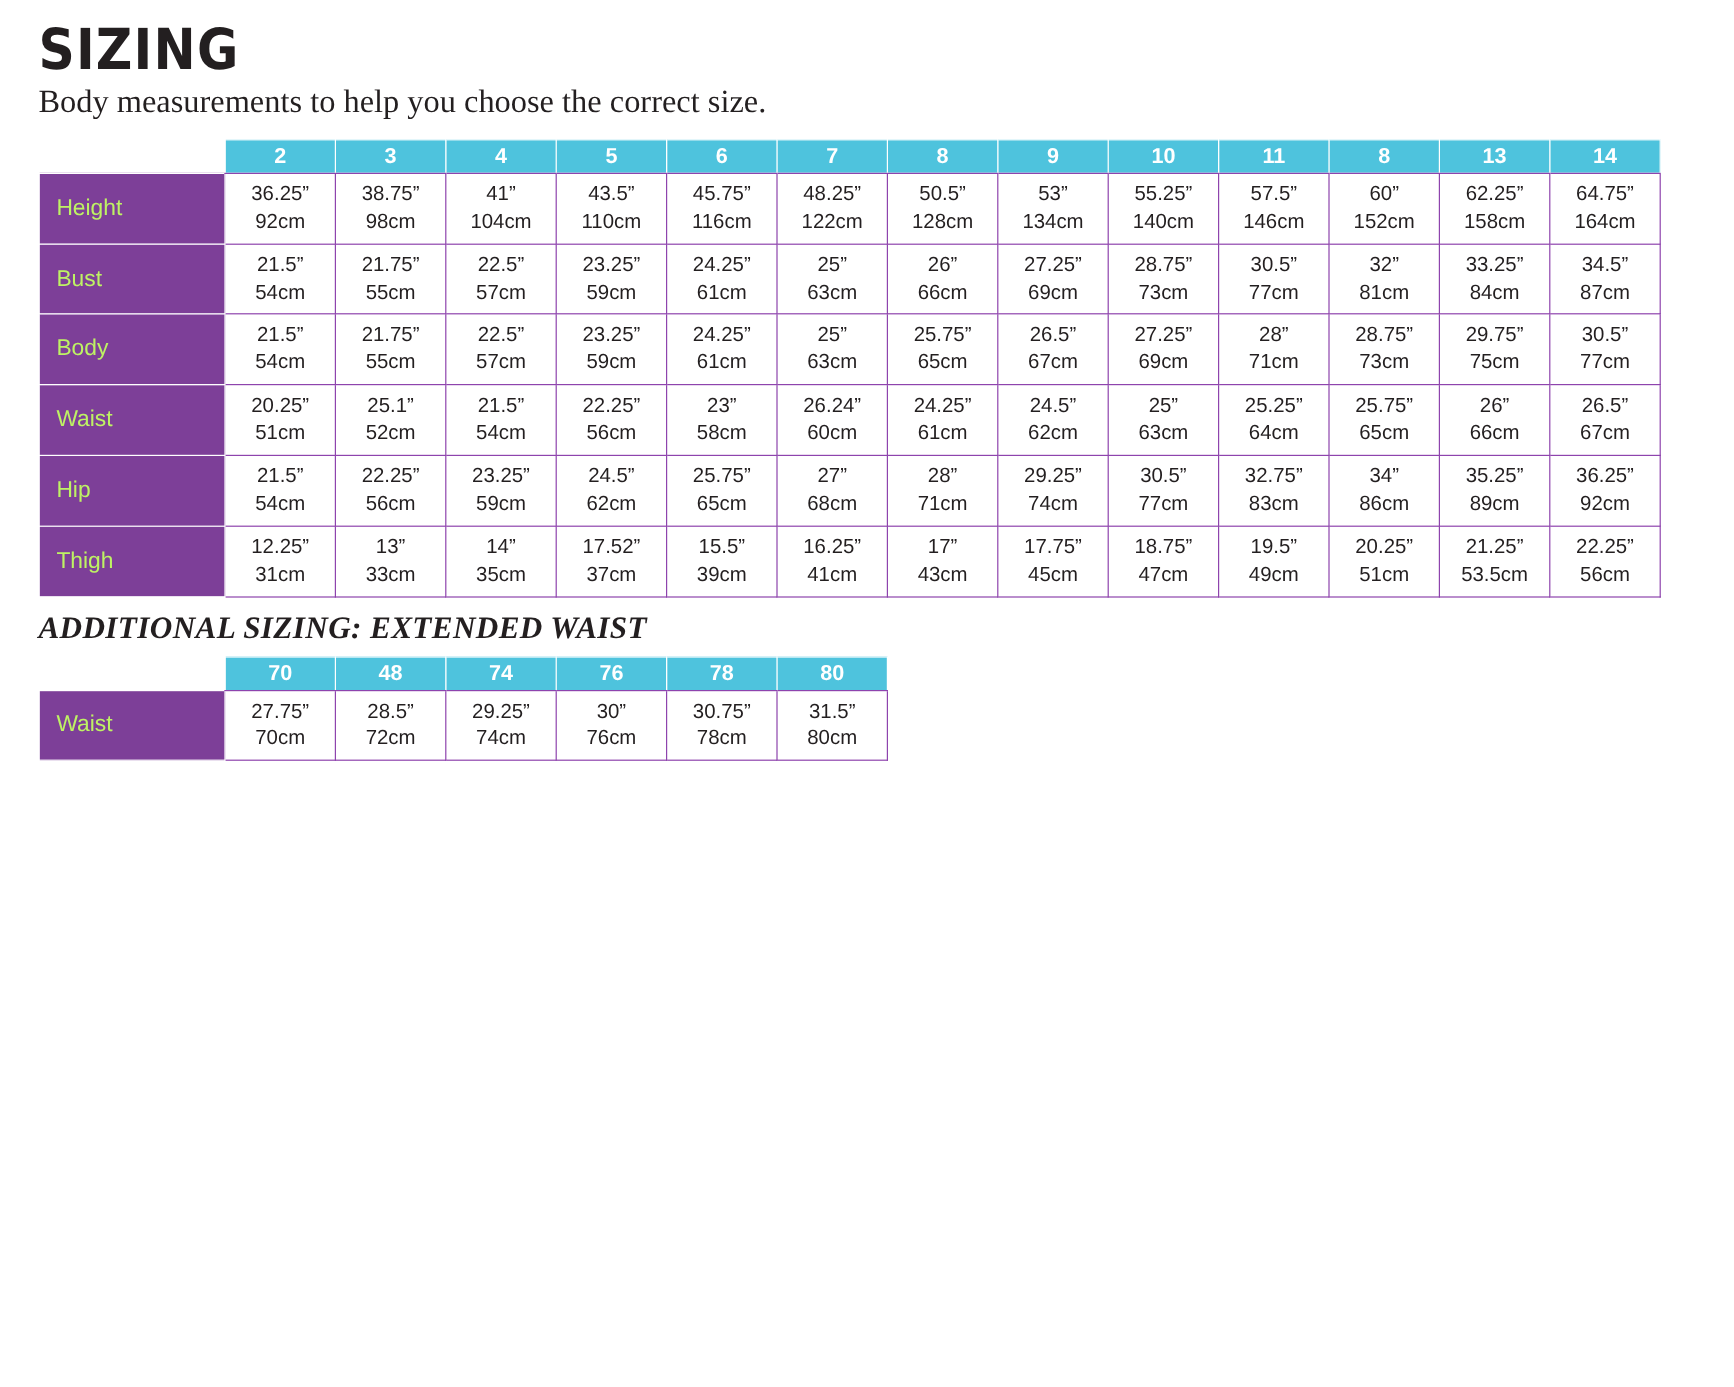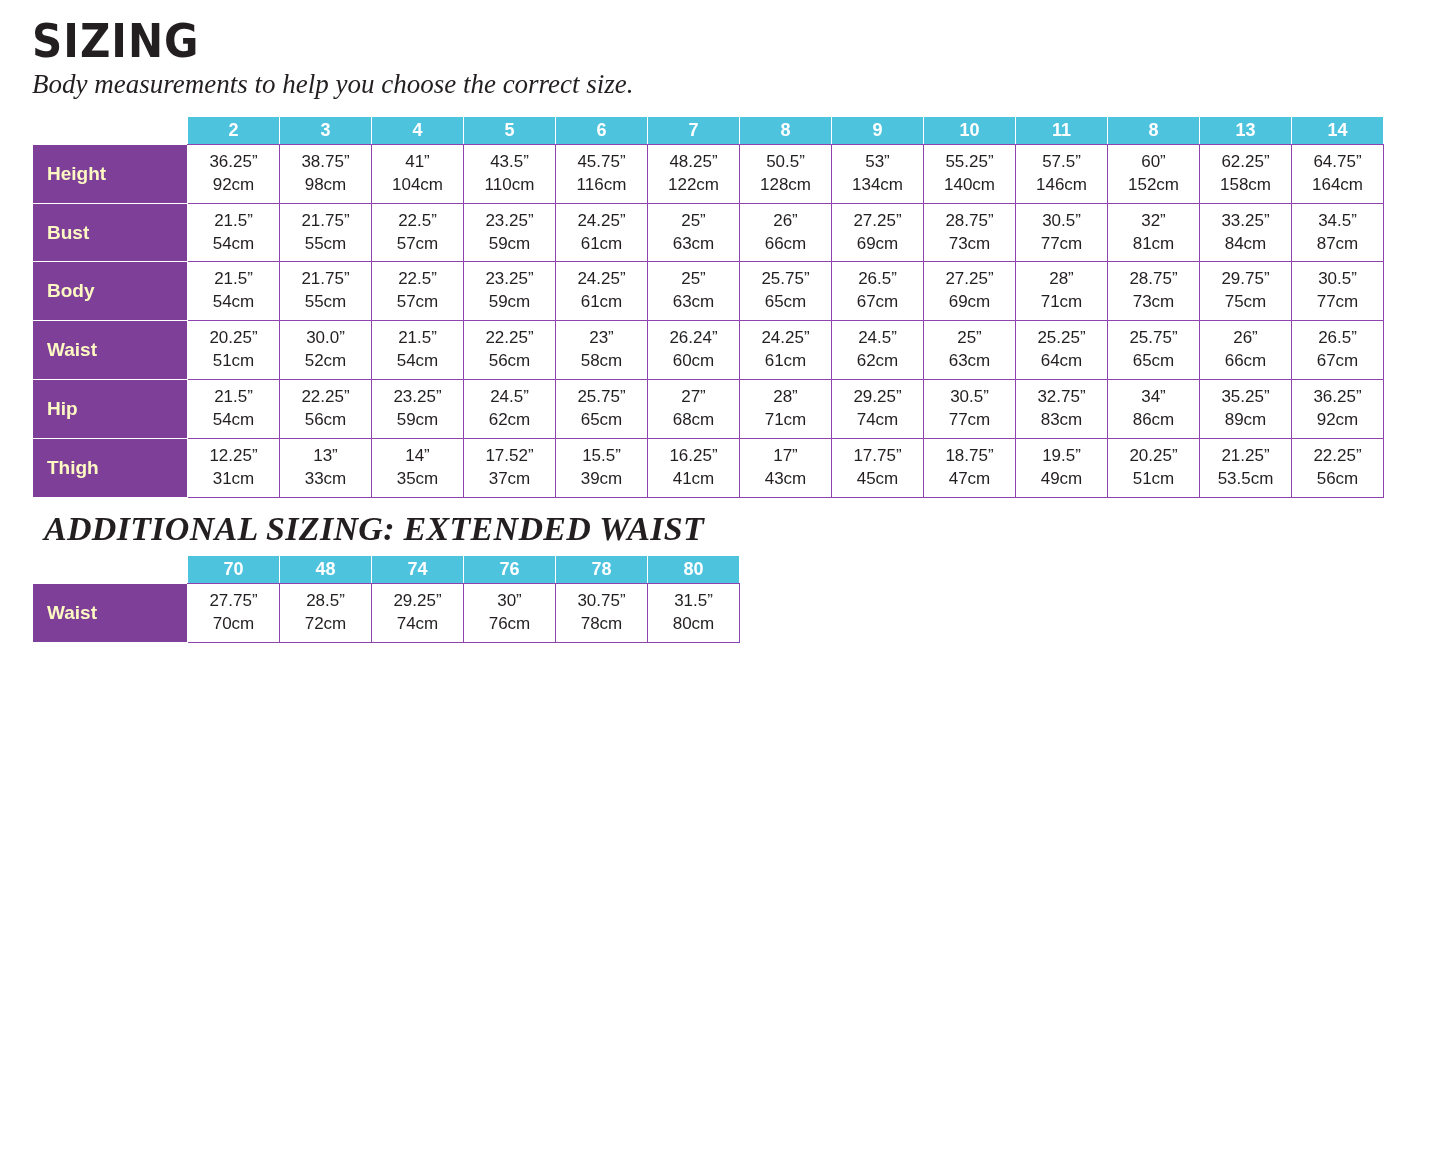--- a/index.html
+++ b/index.html
@@ -25,31 +25,30 @@
     font-size: 42px;
     font-weight: bold;
     letter-spacing: 1px;
     line-height: 1;
     margin: 0 0 6px 0;
     transform: scaleY(1.12);
     transform-origin: left top;
   }
   .subtitle {
     font-family: "Liberation Serif", serif;
-    font-style: italic;
     font-size: 27px;
     line-height: 1.1;
     margin: 10px 0 16px 0;
   }
   .section-heading {
     font-family: "Liberation Serif", serif;
     font-style: italic;
-    font-size: 34px;
+    font-size: 26px;
     line-height: 1.1;
-    margin: 12px 0 8px 12px;
+    margin: 12px 0 8px 0;
     letter-spacing: 0.3px;
   }
 
   table.size-table {
     border-collapse: collapse;
     table-layout: fixed;
     margin-left: 0;
   }
   table.size-table td,
   table.size-table th {
@@ -69,22 +68,22 @@
     border: 1px solid #ffffff;
     border-bottom: 1px solid #8e44ad;
   }
   table.size-table thead th.corner {
     background: #ffffff;
     border: none;
   }
   
   table.size-table td.rowlabel {
     background: #7d3f98;
-    color: #fef9c3;
-    font-weight: bold;
+    color: #bef264;
+    font-weight: normal;
     font-size: 19px;
     text-align: left;
     padding-left: 14px;
     border: 1px solid #ffffff;
   }
   table.size-table td.cell {
     background: #ffffff;
     color: #231f20;
     line-height: 1.35;
     padding: 6px 2px;
@@ -309,21 +308,21 @@
             <span class="cm">77cm</span>
           </td>
         </tr>
         <tr>
           <td class="rowlabel">Waist</td>
           <td class="cell">
             <span class="inch">20.25”</span>
             <span class="cm">51cm</span>
           </td>
           <td class="cell">
-            <span class="inch">30.0”</span>
+            <span class="inch">25.1”</span>
             <span class="cm">52cm</span>
           </td>
           <td class="cell">
             <span class="inch">21.5”</span>
             <span class="cm">54cm</span>
           </td>
           <td class="cell">
             <span class="inch">22.25”</span>
             <span class="cm">56cm</span>
           </td>

